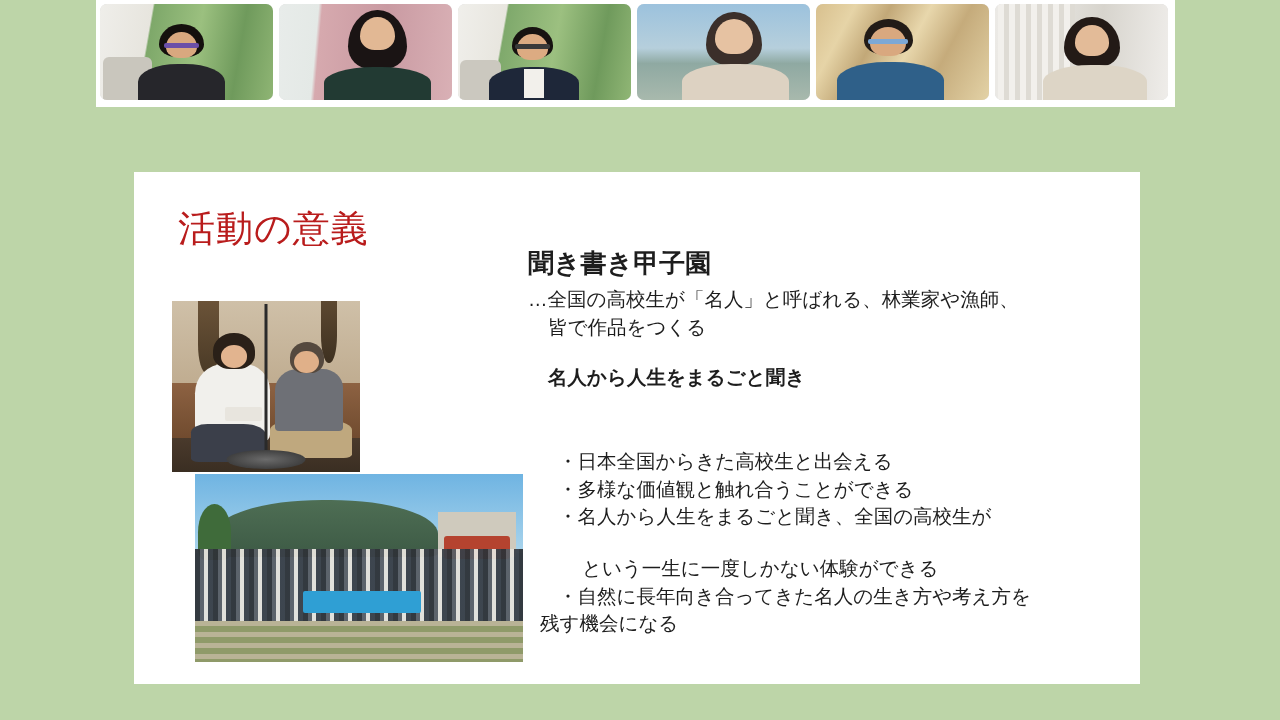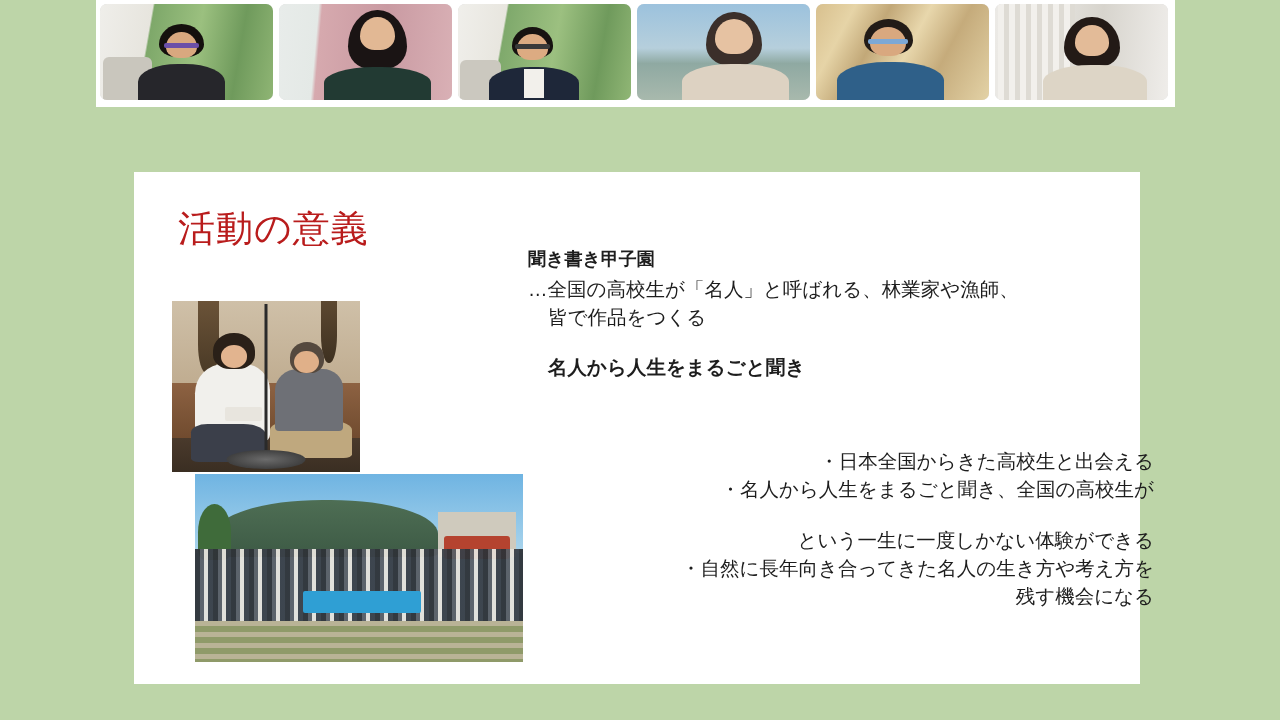--- a/index.html
+++ b/index.html
@@ -252,24 +252,25 @@
 
   
   #text-col {
     position: absolute;
     left: 394px;
     top: 76px;
     width: 600px;
     color: #1d1d1d;
   }
   .heading {
-    font-size: 18px;
+    font-size: 26px;
     font-weight: bold;
     margin: 0 0 4px 0;
     line-height: 1.25;
+    font-family: Liberation Serif, serif;
   }
   .para {
     font-size: 19.5px;
     line-height: 1.45;
     margin: 0;
     white-space: nowrap;
   }
   .para-indent {
     padding-left: 20px;
   }
@@ -285,21 +286,20 @@
     top: 276px;
     width: 600px;
     color: #1d1d1d;
   }
   .bullet {
     font-size: 19.5px;
     line-height: 1.42;
     white-space: nowrap;
     margin: 0;
     padding-left: 4px;
-    text-align: right;
   }
   .bullet-cont {
     padding-left: 28px;
     margin-top: 24px;
   }
   .bullet-outdent {
     padding-left: 0px;
     margin-left: -14px;
   }
 </style>
@@ -396,19 +396,20 @@
   <div id="text-col">
     <p class="heading">聞き書き甲子園</p>
     <p class="para">…全国の高校生が「名人」と呼ばれる、林業家や漁師、</p>
     <p class="para para-indent">皆で作品をつくる</p>
     <div class="block-gap"></div>
     <p class="para para-indent bold-line">名人から人生をまるごと聞き</p>
   </div>
 
   <div id="bullets">
     <p class="bullet">・日本全国からきた高校生と出会える</p>
+    <p class="bullet">・多様な価値観と触れ合うことができる</p>
     <p class="bullet">・名人から人生をまるごと聞き、全国の高校生が</p>
     <p class="bullet bullet-cont">という一生に一度しかない体験ができる</p>
     <p class="bullet">・自然に長年向き合ってきた名人の生き方や考え方を</p>
     <p class="bullet bullet-outdent">残す機会になる</p>
   </div>
 
 </div>
 
 </body></html>

